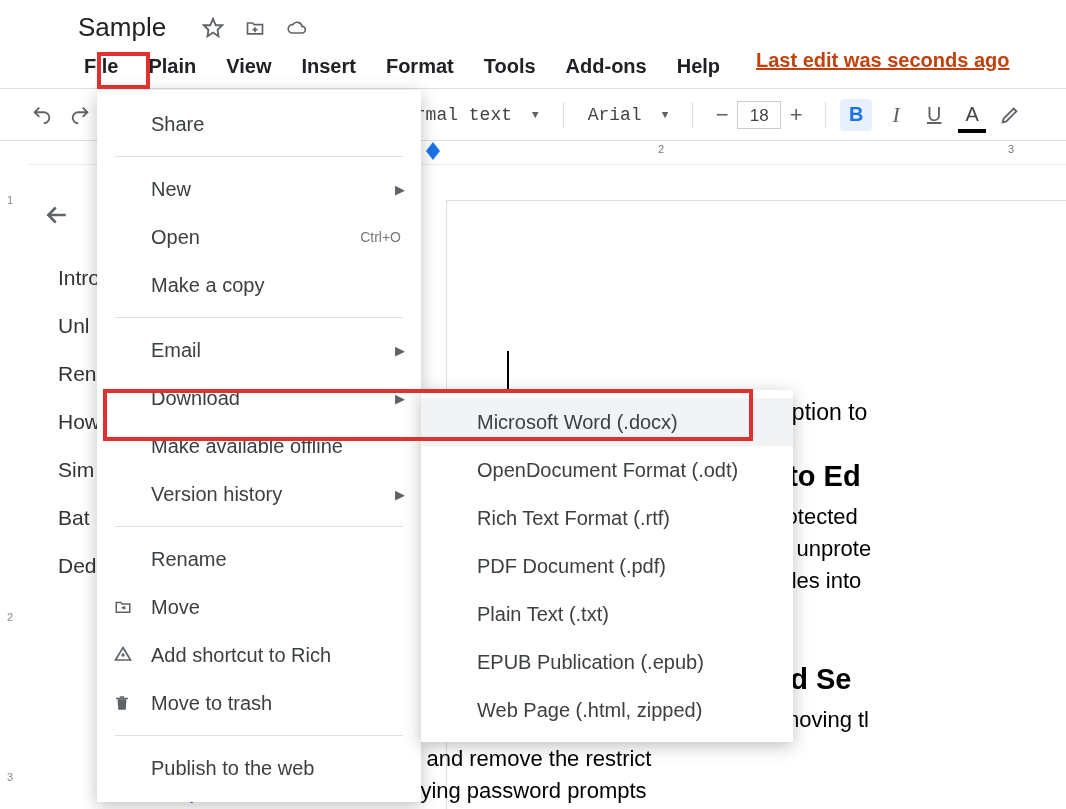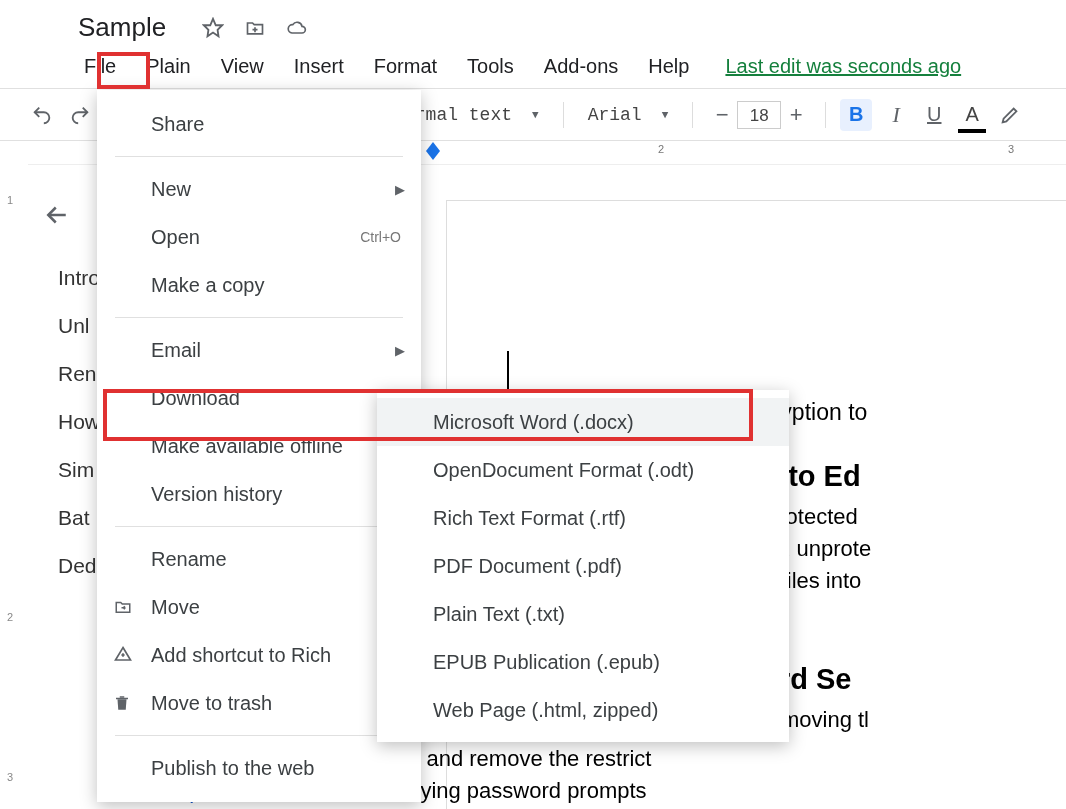--- a/index.html
+++ b/index.html
@@ -15,23 +15,23 @@
   .app-icon .lines { position:absolute; left:8px; top:22px; right:8px; }
   .app-icon .lines span { display:block; height:3px; background:#fff; margin-bottom:4px; border-radius:1px; }
   .app-icon .lines span:last-child { width:60%; }
 
   .title-area { flex:0 0 auto; }
   .doc-title { font-size:26px; color:#202124; padding:2px 6px; display:inline-block; }
   .title-row { display:flex; align-items:center; gap:18px; margin-top:2px; }
   .title-icons { display:flex; gap:20px; color:#5f6368; margin-left:12px; }
   .icon-btn { width:22px; height:22px; display:flex; align-items:center; justify-content:center; }
 
-  .menubar { display:flex; align-items:center; gap:6px; margin-top:4px; font-size:20px; color:#202124; }
+  .menubar { display:flex; align-items:flex-start; gap:6px; margin-top:4px; font-size:20px; color:#202124;font-weight:bold; }
   .menubar .mitem { padding:6px 12px; border-radius:4px; cursor:default; }
-  .last-edit { margin-left:18px; color:#15803d; text-decoration:underline; }
+  .last-edit { margin-left:18px; color:#c2410c; text-decoration:underline; }
 
   .hrline { height:1px; background:#e0e0e0; margin-top:4px; }
 
   
   .toolbar { height:52px; display:flex; align-items:center; padding:0 12px 0 28px; gap:10px;
     border-bottom:1px solid #e0e0e0; font-size:18px; color:#444; }
   .toolbar .sep { width:1px; height:26px; background:#ddd; margin:0 4px; }
   .tb-btn { width:28px; height:28px; display:flex; align-items:center; justify-content:center; color:#5f6368; }
   .tb-select { display:flex; align-items:center; gap:20px; padding:0 10px;font-family:Liberation Mono, monospace; }
   .caretd { font-size:11px; color:#5f6368; }
@@ -82,21 +82,21 @@
   .file-menu { position:absolute; left:97px; top:90px; width:324px; background:#fff;
     box-shadow:0 4px 16px rgba(0,0,0,.25); padding:10px 0; z-index:20; }
   .file-menu .grp-sep { height:1px; background:#e0e0e0; margin:8px 18px; }
   .file-menu .row { display:flex; align-items:center; height:48px; padding:0 20px 0 54px;
     font-size:20px; color:#3c4043; position:relative; }
   .file-menu .row .ricon { position:absolute; left:16px; width:24px; text-align:center; color:#5f6368; }
   .file-menu .row .arrow { position:absolute; right:16px; color:#5f6368; font-size:13px; }
   .file-menu .row .shortcut { position:absolute; right:20px; color:#777; font-size:14px; }
 
   
-  .dl-menu { position:absolute; left:377px; top:390px; width:412px; background:#fff;
+  .dl-menu { position:absolute; left:421px; top:390px; width:372px; background:#fff;
     box-shadow:0 4px 16px rgba(0,0,0,.25); padding:8px 0; z-index:21; }
   .dl-menu .drow { height:48px; display:flex; align-items:center; padding:0 24px 0 56px;
     font-size:20px; color:#3c4043; }
   .dl-menu .drow.hover { background:#f1f3f4; }
 
   
   .redbox { position:absolute; border:4px solid #e03131; z-index:30; pointer-events:none; }
   .redbox.file { left:97px; top:52px; width:53px; height:37px; }
   .redbox.dl   { left:103px; top:389px; width:650px; height:52px; }
 

